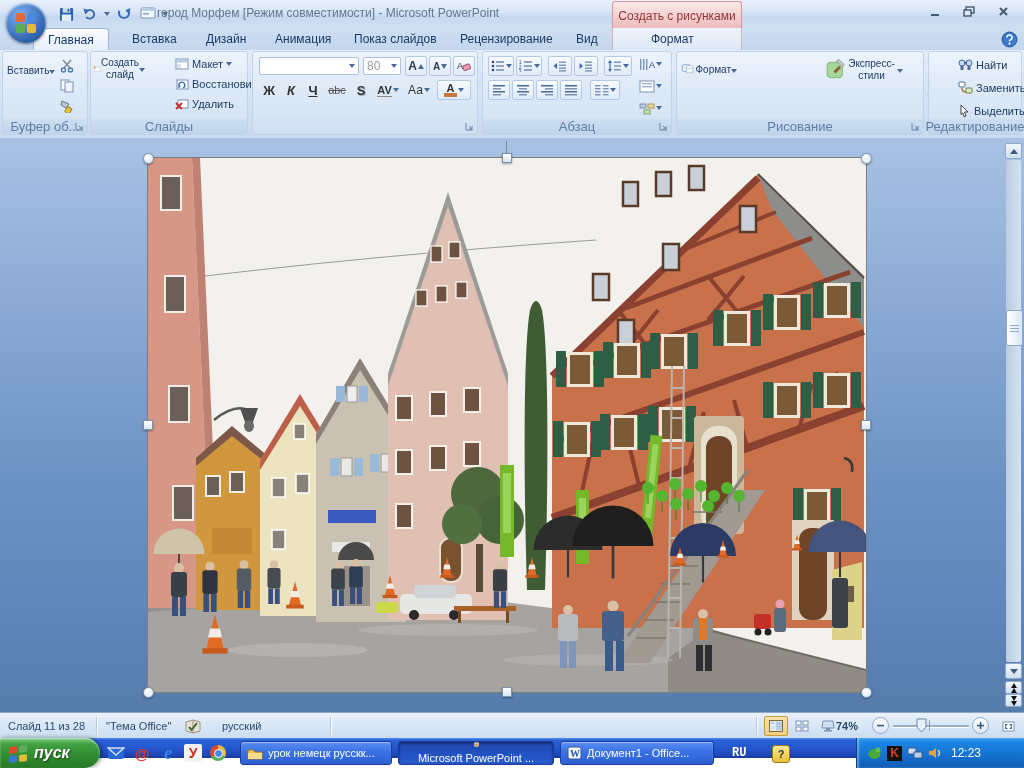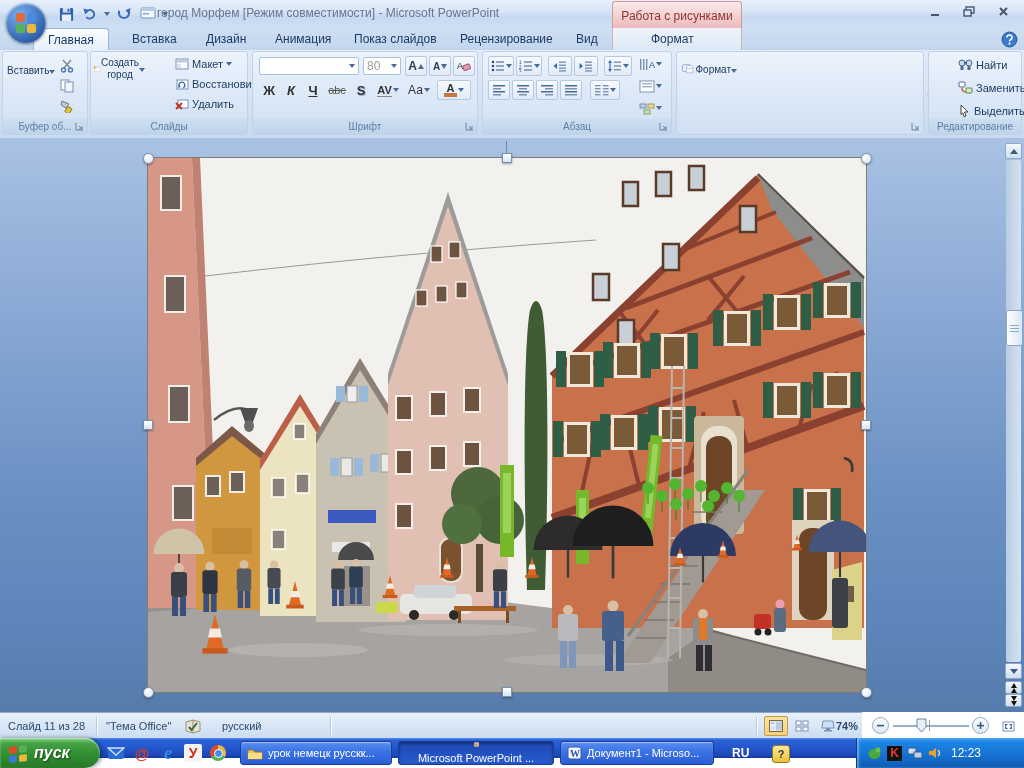--- a/index.html
+++ b/index.html
@@ -17,21 +17,21 @@
   .winbtn{width:22px;height:15px;display:flex;align-items:center;justify-content:center;}
   
   .tabrow{position:absolute;left:0;top:28px;width:1024px;height:22px;background:linear-gradient(180deg,#cfdff2,#c3d6ee);}
   .ctx-tab-bg{position:absolute;left:612px;top:0;width:128px;height:22px;background:linear-gradient(180deg,#eef3fb,#dde9f6);border-left:1px solid #d0b4b4;border-right:1px solid #d0b4b4;}
   .tab{position:absolute;top:0;height:22px;padding:0 14px;display:flex;align-items:center;font-size:12px;color:#1b3a66;border-radius:3px 3px 0 0;}
   .tab.active{background:linear-gradient(180deg,#fdfeff,#f1f6fd 50%,#e4eefa);border:1px solid #98b4d8;border-bottom:none;color:#153a6b;}
   .helpbtn{position:absolute;right:6px;top:3px;width:17px;height:17px;}
   
   .ribbon{position:absolute;left:0;top:50px;width:1024px;height:88px;background:linear-gradient(180deg,#e2ecf9 0%,#d4e2f4 55%,#c9daf0 100%);border-bottom:1px solid #8fa8c8;}
   .rgroup{position:absolute;top:1px;height:84px;background:linear-gradient(180deg,#ecf3fc 0%,#dde9f7 50%,#d0e0f2 100%);border:1px solid #c0d2e8;border-radius:3px;box-sizing:border-box;}
-  .glabel{position:absolute;left:0;right:0;bottom:0;height:15px;background:linear-gradient(180deg,#ccdef1,#c0d4ea);border-radius:0 0 3px 3px;color:#5f7da6;font-size:10px;display:flex;align-items:center;justify-content:center;}
+  .glabel{position:absolute;left:0;right:0;bottom:0;height:15px;background:linear-gradient(180deg,#ccdef1,#c0d4ea);border-radius:0 0 3px 3px;color:#5f7da6;font-size:13px;display:flex;align-items:center;justify-content:center;}
   .launcher{position:absolute;right:2px;bottom:2px;width:11px;height:11px;}
   .bigbtn{position:absolute;display:flex;flex-direction:row;align-items:center;font-size:10px;color:#1e3c64;text-align:center;line-height:12px;}
   .smallrow{display:flex;align-items:center;gap:3px;font-size:11px;color:#1e3c64;white-space:nowrap;padding-left:24px;}
   .tri{width:0;height:0;border-left:3px solid transparent;border-right:3px solid transparent;border-top:4px solid #4a6a9a;display:inline-block;}
   .combo{background:#fff;border:1px solid #abc1de;border-radius:2px;height:18px;display:flex;align-items:center;font-size:12px;color:#9a9a9a;padding:0 3px;box-sizing:border-box;}
   .cbtn{height:20px;min-width:20px;display:flex;align-items:center;justify-content:center;border:1px solid #b5c9e4;border-radius:2px;background:linear-gradient(#f8fbff,#dfeaf8);font-size:12px;color:#2a3a52;gap:1px;box-sizing:border-box;}
   .nob{border:1px solid transparent;background:none;}
   .fletter{font-size:13px;font-weight:bold;color:#333;}
   
   .editarea{position:absolute;left:0;top:138px;width:1024px;height:574px;background:linear-gradient(180deg,#a9c2e4 0%,#8aa9d4 30%,#6c92c4 60%,#5d85ba 85%,#567cab 100%);}
@@ -42,36 +42,36 @@
   .stem{position:absolute;left:358px;top:-17px;width:1px;height:16px;background:#7088a0;}
   .vsb{position:absolute;right:2px;top:5px;width:17px;height:564px;}
   .sbtn{position:absolute;left:0;width:17px;background:linear-gradient(180deg,#f4f8fd,#cfdeef);border:1px solid #8fa8c8;border-radius:2px;box-sizing:border-box;display:flex;align-items:center;justify-content:center;}
   .strack{position:absolute;left:1px;top:17px;width:15px;height:502px;background:linear-gradient(90deg,#b9cce2,#d5e2f1);border-radius:2px;}
   .sthumb{position:absolute;left:0;top:150px;width:17px;height:36px;background:linear-gradient(90deg,#fdfeff,#d9e6f5);border:1px solid #8fa8c8;border-radius:2px;box-sizing:border-box;display:flex;flex-direction:column;align-items:center;justify-content:center;gap:2px;}
   .sthumb i{width:9px;height:1px;background:#8fa8c8;}
   .tri-u{width:0;height:0;border-left:4px solid transparent;border-right:4px solid transparent;border-bottom:5px solid #3a5a7e;}
   .tri-d{width:0;height:0;border-left:4px solid transparent;border-right:4px solid transparent;border-top:5px solid #3a5a7e;}
   .tri-u.sm,.tri-d.sm{border-left-width:3px;border-right-width:3px;}
   
-  .statusbar{position:absolute;left:0;top:712px;width:862px;height:26px;background:linear-gradient(180deg,#e9f1fb 0%,#d8e6f6 50%,#cbdcf0 100%);border-top:1px solid #8fa8c8;font-size:11px;color:#2b4a6e;}
+  .statusbar{position:absolute;left:0;top:712px;width:1024px;height:26px;background:linear-gradient(180deg,#e9f1fb 0%,#d8e6f6 50%,#cbdcf0 100%);border-top:1px solid #8fa8c8;font-size:11px;color:#2b4a6e;}
   .sseg{position:absolute;top:0;height:26px;display:flex;align-items:center;}
   .ssep{position:absolute;top:4px;height:18px;width:1px;background:#b4c8e0;box-shadow:1px 0 0 #fff;}
   .viewbtn{width:22px;height:18px;display:flex;align-items:center;justify-content:center;border:1px solid transparent;border-radius:2px;}
   .viewbtn.on{background:linear-gradient(#fbe2a9,#f6cf7e);border:1px solid #c79a3e;}
   .zoombtn{width:17px;height:17px;border-radius:50%;background:linear-gradient(#fdfeff,#dce8f6);border:1px solid #8fa8c8;display:flex;align-items:center;justify-content:center;box-sizing:border-box;}
   
   .taskbar{position:absolute;left:0;top:738px;width:1024px;height:20px;background:linear-gradient(180deg,#5a92ee 0%,#2a62d8 10%,#2458cf 45%,#1d47b5 88%,#15379a 100%);}
   .startbtn{position:absolute;left:0;top:0;width:100px;height:30px;border-radius:0 16px 16px 0;background:linear-gradient(180deg,#7ece7e 0%,#42a142 20%,#318e31 55%,#277927 100%);box-shadow:inset 0 1px 2px rgba(255,255,255,.6),2px 0 4px rgba(0,0,0,.4);display:flex;align-items:center;gap:6px;padding-left:8px;box-sizing:border-box;color:#fff;font-style:italic;font-weight:bold;font-size:16px;text-shadow:1px 1px 2px rgba(0,0,0,.5);}
   .qlaunch{position:absolute;left:106px;top:0;height:30px;display:flex;align-items:center;gap:6px;}
   .qlicon{width:20px;height:20px;display:flex;align-items:center;justify-content:center;font-size:15px;font-weight:bold;}
   .taskbtn{position:absolute;top:3px;height:24px;border-radius:3px;background:linear-gradient(180deg,#5a8df2 0%,#3a72e4 45%,#2b5ed2 100%);border:1px solid #1a3c9c;box-shadow:inset 0 1px 1px rgba(255,255,255,.45);display:flex;align-items:center;gap:5px;padding:0 6px;box-sizing:border-box;color:#fff;font-size:11px;white-space:nowrap;overflow:hidden;}
   .taskbtn.pressed{background:linear-gradient(180deg,#1e47ae,#2353c4 60%,#2a5cd0);box-shadow:inset 0 1px 3px rgba(0,0,0,.5);flex-direction:column;}
   .tray{position:absolute;left:856px;top:0;width:168px;height:30px;background:linear-gradient(180deg,#3e9ef2 0%,#1b84e4 15%,#1470cf 60%,#0f5cb4 100%);border-left:1px solid #0a3f86;box-shadow:inset 2px 0 2px rgba(255,255,255,.35);display:flex;align-items:center;gap:5px;padding-left:10px;box-sizing:border-box;}
   .clock{color:#fff;font-size:12px;margin-left:4px;}
-  .langbox{position:absolute;left:732px;top:0;height:30px;display:flex;align-items:center;color:#fff;font-size:12px;font-weight:bold;}
+  .langbox{position:absolute;left:732px;top:0;height:30px;display:flex;align-items:center;color:#fff;font-size:12px;font-weight:bold;font-family:Liberation Mono, monospace;}
   svg{display:block;}
 </style>
 </head>
 <body>
 
 <div class="screen">
 
   <div class="titlebar">
     <div class="qat">
       <span class="qbtn">
@@ -98,21 +98,21 @@
       <span class="qbtn">
         <svg width="16" height="14" viewBox="0 0 16 14">
             <rect x="1" y="1" width="14" height="10" rx="1" fill="#f4f8fc" stroke="#7a92b4"></rect>
             <rect x="1" y="1" width="14" height="3" fill="#b8cce4"></rect>
             <rect x="3" y="6" width="6" height="1.5" fill="#8aa4c4"></rect>
           </svg>
       </span>
       <span class="tri"></span>
     </div>
     <span class="title-text">город Морфем [Режим совместимости] - Microsoft PowerPoint</span>
-    <div class="ctx-head">Работа с рисунками</div>
+    <div class="ctx-head">Создать с рисунками</div>
     <div class="winctl">
       <span class="winbtn">
           <svg width="11" height="10" viewBox="0 0 11 10">
             <rect x="1" y="7" width="8" height="2" fill="#44566e"></rect>
           </svg>
         </span>
       <span class="winbtn">
           <svg width="12" height="11" viewBox="0 0 12 11">
             <rect x="3" y="1" width="8" height="6" fill="none" stroke="#44566e" stroke-width="1.4"></rect>
             <rect x="1" y="4" width="7" height="6" fill="#dce6f2" stroke="#44566e" stroke-width="1.4"></rect>
@@ -193,21 +193,21 @@
         </span>
     </div>
 
     <div class="rgroup" style="left:90px;width:158px">
       <div class="bigbtn" style="left:2px;top:4px;width:52px">
         <svg width="30" height="26" viewBox="0 0 30 26">
             <rect x="5" y="4" width="24" height="18" rx="1.5" fill="#fdfdfd" stroke="#8a9ab0"></rect>
             <rect x="8" y="7" width="18" height="3" fill="#d8dee6"></rect>
             <polygon points="6,1 8,5 12,3 10,7 14,8 9,9 10,13 6,10 3,13 4,8 0,7 4,6 2,2 6,5" fill="#f0b03a"></polygon>
           </svg>
-        <span>Создать город</span>
+        <span>Создать слайд</span>
         <span class="tri" style="margin-top:1px"></span>
       </div>
       <div class="smallrow" style="position:absolute;left:60px;top:6px">
         <svg width="14" height="12" viewBox="0 0 14 12">
             <rect x="1" y="1" width="12" height="10" fill="#fff" stroke="#7a92b4"></rect>
             <rect x="2" y="2" width="10" height="2.5" fill="#b8cce4"></rect>
             <rect x="2" y="6" width="4" height="4" fill="#d8e2ee"></rect>
           </svg>
         <span>Макет</span>
           <span class="tri"></span>
@@ -266,21 +266,20 @@
           <span>Аа</span>
           <span class="tri"></span>
         </span>
       <span class="cbtn" style="position:absolute;left:184px;top:28px;width:34px">
         <span style="display:flex;flex-direction:column;align-items:center;line-height:10px">
             <b style="font-size:11px;color:#333">А</b>
             <i style="width:13px;height:4px;background:#c87а3a;background:#c8783a;display:block"></i>
           </span>
           <span class="tri"></span>
       </span>
-      <div class="glabel">Шрифт</div>
       <span class="launcher">
           <svg width="11" height="11" viewBox="0 0 11 11">
             <path d="M2,2 L2,9 L9,9" stroke="#6a84a8" fill="none"></path>
             <path d="M5,5 L8,8 M8,5 L8,8 L5,8" stroke="#6a84a8" fill="none"></path>
           </svg>
         </span>
     </div>
 
     <div class="rgroup" style="left:482px;width:190px">
       <span class="cbtn" style="position:absolute;left:5px;top:4px;width:26px">
@@ -417,20 +416,29 @@
       <div class="bigbtn" style="left:4px;top:4px;width:56px">
         <svg width="30" height="28" viewBox="0 0 30 28">
             <rect x="3" y="3" width="16" height="14" rx="2" fill="none" stroke="#7aa0d0" stroke-width="1.6"></rect>
             <ellipse cx="18" cy="16" rx="7" ry="3" fill="#e8eef6" stroke="#8a9ab0"></ellipse>
             <rect x="11" y="8" width="14" height="12" fill="#f4f8fc" stroke="#8a9ab0"></rect>
             <ellipse cx="18" cy="8" rx="7" ry="3" fill="#fdfdfd" stroke="#8a9ab0"></ellipse>
           </svg>
         <span>Формат</span>
         <span class="tri" style="margin-top:1px"></span>
       </div>
+      <div class="bigbtn" style="left:148px;top:4px;width:78px">
+        <svg width="30" height="28" viewBox="0 0 30 28">
+            <rect x="3" y="3" width="22" height="22" rx="5" fill="#a8d89a" stroke="#68a058"></rect>
+            <rect x="16" y="2" width="12" height="4" rx="2" fill="#c8ccd2" stroke="#80848a" transform="rotate(40 22 4)"></rect>
+            <polygon points="12,16 20,8 23,11 15,19" fill="#8a6240"></polygon>
+          </svg>
+        <span>Экспресс-стили</span>
+        <span class="tri" style="margin-top:1px"></span>
+      </div>
       <div class="smallrow" style="position:absolute;left:226px;top:6px">
         <svg width="15" height="14" viewBox="0 0 15 14">
             <polygon points="4,1 11,6 6,11 1,6" fill="#e8c86a" stroke="#9a8230"></polygon>
             <rect x="1" y="12" width="13" height="2.5" fill="#c03028"></rect>
           </svg>
           <span class="tri"></span>
       </div>
       <div class="smallrow" style="position:absolute;left:226px;top:30px">
         <svg width="15" height="14" viewBox="0 0 15 14">
             <polygon points="2,9 10,1 13,4 5,12 1,13" fill="#e8b860" stroke="#9a7a30"></polygon>
@@ -438,20 +446,21 @@
           </svg>
           <span class="tri"></span>
       </div>
       <div class="smallrow" style="position:absolute;left:226px;top:54px">
         <svg width="15" height="14" viewBox="0 0 15 14">
             <rect x="2" y="2" width="11" height="10" rx="3" fill="#c8d4e4" stroke="#7a92b4"></rect>
             <rect x="4" y="4" width="5" height="3" rx="1.5" fill="#f0f4fa"></rect>
           </svg>
           <span class="tri"></span>
       </div>
+      <div class="glabel">Рисование</div>
       <span class="launcher">
           <svg width="11" height="11" viewBox="0 0 11 11">
             <path d="M2,2 L2,9 L9,9" stroke="#6a84a8" fill="none"></path>
             <path d="M5,5 L8,8 M8,5 L8,8 L5,8" stroke="#6a84a8" fill="none"></path>
           </svg>
         </span>
     </div>
 
     <div class="rgroup" style="left:928px;width:94px">
       <div class="smallrow" style="position:absolute;left:5px;top:6px">
@@ -913,21 +922,21 @@
           <circle cx="7.5" cy="7" r="4" fill="#e07828"></circle>
           <path d="M7.5,7 L7.5,3 A4,4 0 0 1 11.5,7 Z" fill="#f8f0e8"></path>
         </svg>
       <span>Microsoft PowerPoint ...</span>
     </div>
     <div class="taskbtn" style="left:560px;width:154px">
       <svg width="15" height="14" viewBox="0 0 15 14">
           <rect x="1" y="1" width="13" height="12" rx="2" fill="#f4f6fa" stroke="#3a5a9a"></rect>
           <text x="3" y="11" font-size="10" font-weight="bold" fill="#2a5aa8" font-family="Liberation Serif">W</text>
         </svg>
-      <span>Документ1 - Microso...</span>
+      <span>Документ1 - Office...</span>
     </div>
     <div class="langbox">RU</div>
     <span style="position:absolute;left:772px;top:7px;width:16px;height:16px;background:linear-gradient(#fce89a,#e8c23a);border:1px solid #9a7a1a;border-radius:3px;display:flex;align-items:center;justify-content:center;font-weight:bold;font-size:11px;color:#333">?</span>
     <div class="tray">
       <span>
           <svg width="15" height="15" viewBox="0 0 15 15">
             <ellipse cx="7.5" cy="8" rx="6" ry="5" fill="#4aa83a"></ellipse>
             <circle cx="11" cy="4" r="2.5" fill="#64c44a"></circle>
           </svg>
         </span>

